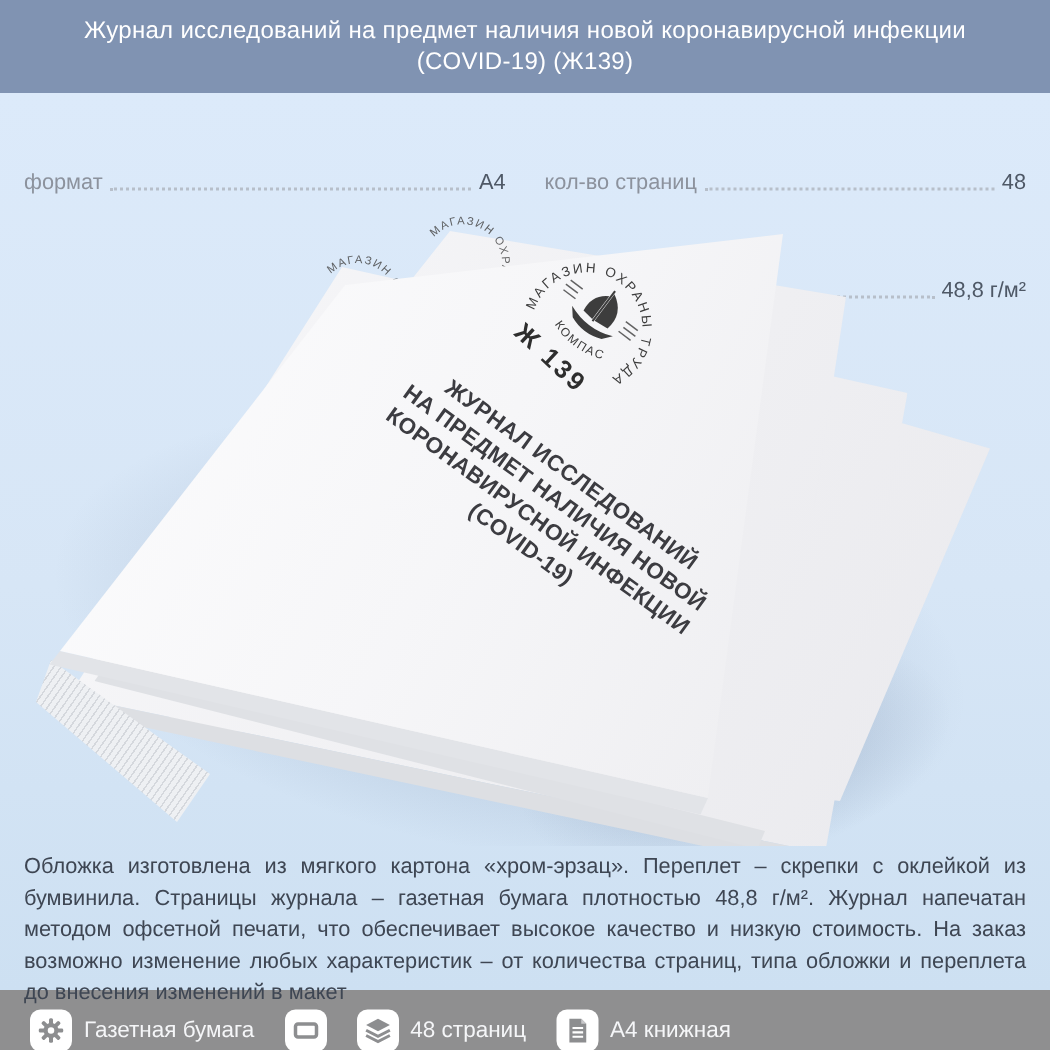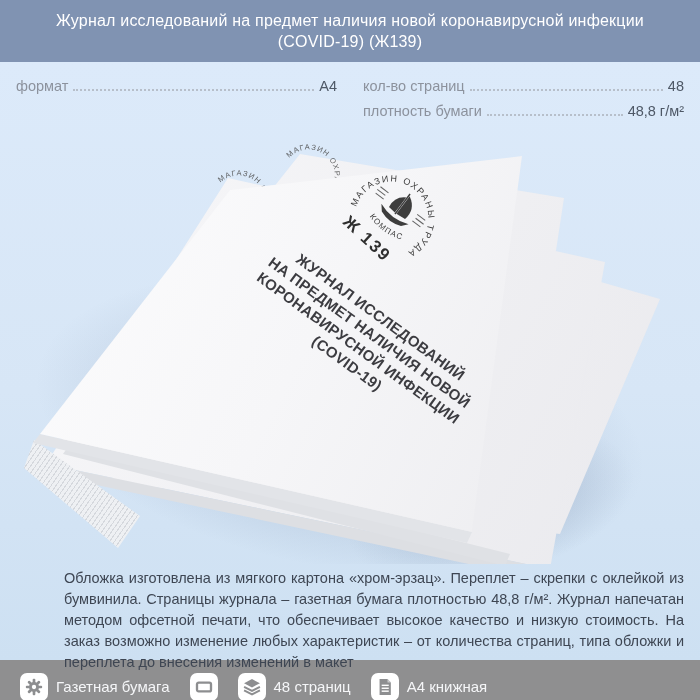--- a/index.html
+++ b/index.html
@@ -11,25 +11,25 @@
     align-items:center; justify-content:center; text-align:center; }
   .titlebar h1{ font-size:16px; line-height:21px; font-weight:400;
     letter-spacing:.2px; max-width:640px; }
 
   
   .lightwrap{ background:linear-gradient(180deg,#dceafa 0%,#d7e6f6 55%,#cde0f2 100%); }
 
   
   .specs{ height:72px; padding:15px 16px 0; display:grid;
     grid-template-columns:1fr 1fr; column-gap:26px; }
-  .spec-col{ display:flex; flex-direction:column; gap:7px; }
+  .spec-col{ display:flex; flex-direction:column; gap:18px; }
   .spec-row{ display:flex; align-items:flex-end; font-size:14.5px; line-height:18px; }
   .spec-label{ color:#8c929d; white-space:nowrap; }
   .spec-leader{ flex:1; border-bottom:2px dotted #b7bfca; margin:0 5px 4px; }
-  .spec-value{ color:#4e5866; white-space:nowrap; }
+  .spec-value{ color:#4e5866; white-space:nowrap;margin-top:36px; }
 
   
   .stage{ position:relative; height:430px; overflow:hidden; }
   .stage > div{ position:absolute; }
   .shadow1{ left:20px; top:140px; width:640px; height:300px; border-radius:50%;
     background:radial-gradient(ellipse at 50% 50%, rgba(100,120,152,.38) 0%, rgba(100,120,152,0) 68%);
     transform:rotate(10deg); }
   .shadow2{ left:330px; top:290px; width:320px; height:160px; border-radius:50%;
     background:radial-gradient(ellipse, rgba(96,116,148,.30), rgba(96,116,148,0) 65%);
     transform:rotate(-14deg); }
@@ -55,21 +55,21 @@
   .frag2{ left:310px; top:40px; transform:translate(-50%,-50%) rotate(42deg); }
   .frag3{ left:240px; top:66px; transform:translate(-50%,-50%) rotate(46deg); }
   .cover-title{ position:absolute; left:364px; top:206px; display:flex;
     flex-direction:column; align-items:center; gap:0;
     transform:translate(-50%,-50%) rotate(36deg); }
   .cover-title div{ font-size:15px; line-height:19px; font-weight:700;
     letter-spacing:.3px; color:#3c3c41; white-space:nowrap; }
 
   
   .desc{ height:96px; padding:4px 16px 0; }
-  .desc p{ font-size:14.5px; line-height:21px; color:#3e4653; text-align:justify;margin-left:48px; }
+  .desc p{ font-size:14.5px; line-height:21px; color:#3e4653; text-align:justify; }
 
   
   .footer{ height:53px; background:#8f8f90; display:flex; align-items:center;
     padding:0 10px 0 20px; gap:20px; }
   .badge{ display:flex; align-items:center; gap:8px; }
   .badge-icon{ width:28px; height:28px; background:#fff; border-radius:7px;
     display:flex; align-items:center; justify-content:center; flex:0 0 auto; }
   .badge-label{ color:#f5f6f8; font-size:15px; white-space:nowrap; }
 
   .stamp text, .stampfrag text { font-family:"Liberation Sans", sans-serif; }

